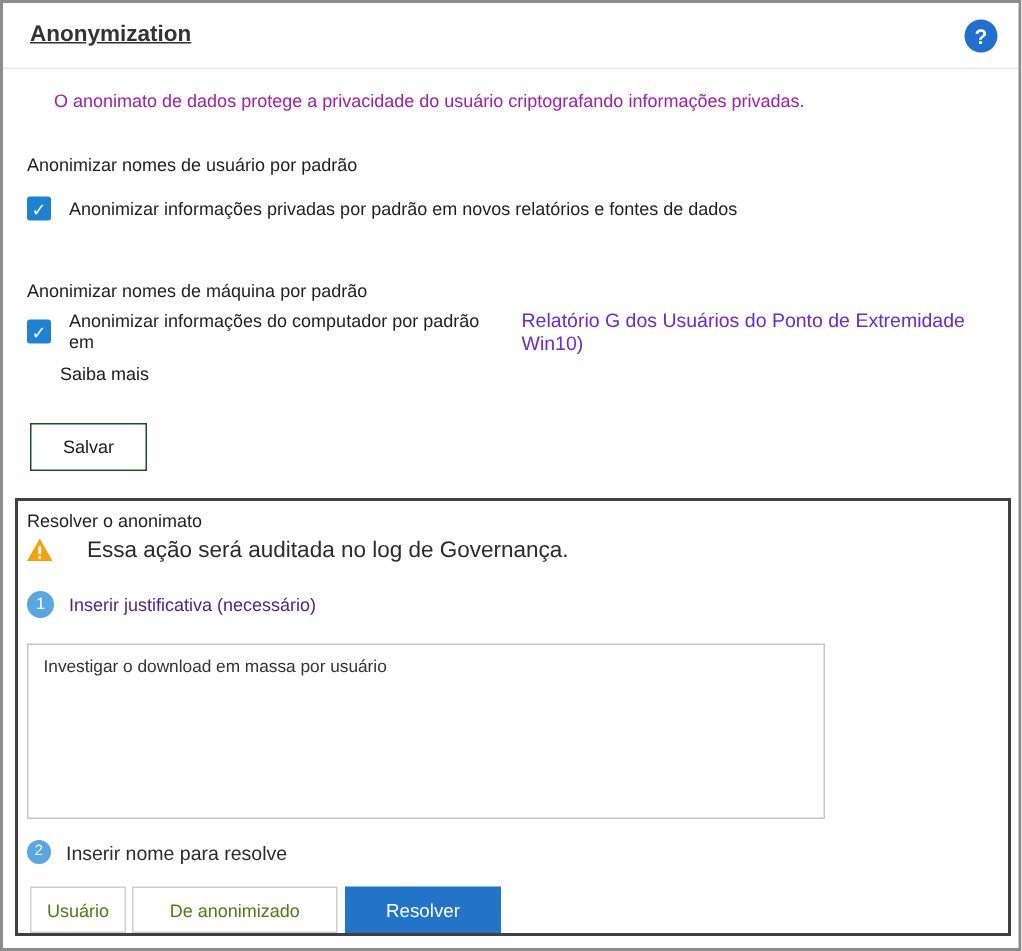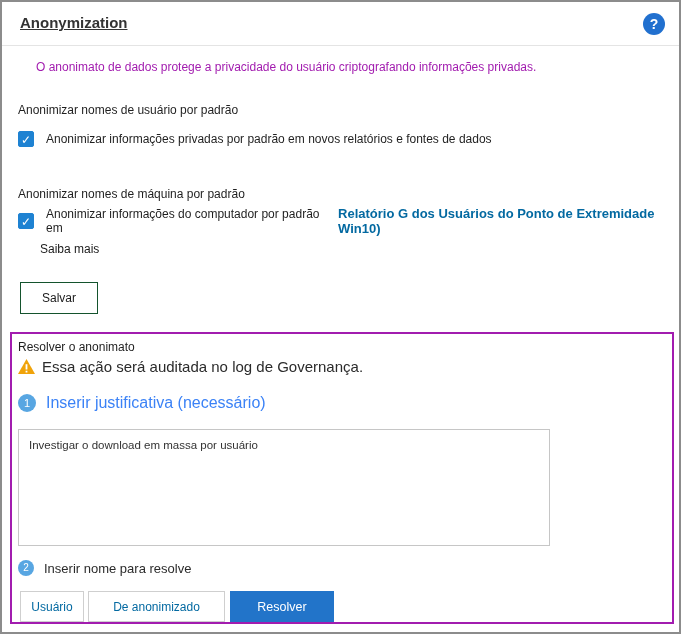--- a/index.html
+++ b/index.html
@@ -21,53 +21,53 @@
   .sec2 { left:16px; top:185px; }
   .check-row { position:absolute; display:flex; align-items:center; }
   .row1 { left:16px; top:129px; }
   .row2 { left:16px; top:204px; }
   .checkbox {
     width:16px; height:16px; background:#1e82d2; border:1px solid #1e82d2; border-radius:2px;
     color:#fff; font-size:12px; line-height:16px; text-align:center; box-sizing:border-box;
     flex:0 0 auto; cursor:pointer;
   }
   .check-label { margin-left:12px; font-size:12px; color:#1f1f1f; }
-  .report-name { margin-left:16px; font-size:13px; color:#0369a1;font-weight:bold; }
+  .report-name { margin-left:16px; font-size:13px; color:#6d28d9; }
   .learn-more { position:absolute; left:38px; top:240px; font-size:12px; color:#1b1b1b; cursor:pointer; }
   .save-btn {
     position:absolute; left:18px; top:280px; width:78px; height:32px;
     background:#fff; border:1px solid #14532d; font-size:12px; color:#1b1b1b;
     font-family:"Liberation Sans", sans-serif; cursor:pointer;
   }
   .resolve-panel {
     position:absolute; left:8px; top:330px; width:664px; height:292px;
-    box-sizing:border-box; border:2px solid #a21caf; background:#fff;
+    box-sizing:border-box; border:2px solid #404040; background:#fff;
   }
   .panel-title { position:absolute; left:6px; top:6px; font-size:12px; color:#1f1f1f; }
-  .warn-row { position:absolute; left:6px; top:24px; display:flex; align-items:center; gap:7px; }
+  .warn-row { position:absolute; left:6px; top:24px; display:flex; align-items:center; gap:23px; }
   .warn-row svg { flex:0 0 auto; display:block; }
   .warn-text { font-size:15px; color:#2b2b2b; }
   .step-row { position:absolute; display:flex; align-items:center; gap:10px; }
   .step1 { left:6px; top:60px; }
   .step2 { left:6px; top:226px; }
   .step-circle {
     background:#58a6e2; color:#fff; border-radius:50%; text-align:center; flex:0 0 auto;
   }
   .c1 { width:18px; height:18px; font-size:11px; line-height:18px; }
   .c2 { width:16px; height:16px; font-size:10px; line-height:16px; }
-  .step1-label { font-size:16px; color:#3b82f6;text-align:center; }
+  .step1-label { font-size:12px; color:#4c1d95;text-align:center; }
   .step2-label { font-size:13px; color:#2b2b2b; }
   .justification {
     position:absolute; left:6px; top:95px; width:532px; height:117px; box-sizing:border-box;
     border:1px solid #c6c6c6; font-family:"Liberation Sans", sans-serif;
     font-size:11.5px; color:#333; padding:9px 10px; resize:none; outline:none;
   }
   .controls { position:absolute; left:8px; top:257px; display:flex; align-items:stretch; height:31px; }
   .ctl-btn {
-    background:#fff; border:1px solid #cfcfcf; font-size:12px; color:#0369a1;
+    background:#fff; border:1px solid #cfcfcf; font-size:12px; color:#4d7c0f;
     font-family:"Liberation Sans", sans-serif; cursor:pointer;
   }
   .user-btn { width:64px; margin-right:4px; }
   .mode-btn { width:137px; margin-right:5px; }
   .name-input {
     width:340px; box-sizing:border-box; border:1px solid #c6c6c6; font-size:12px; color:#3c3c3c;
     padding:0 10px; font-family:"Liberation Sans", sans-serif; margin-right:6px; outline:none;
   }
   .resolve-btn {
     width:104px; background:#2274c9; color:#fff; border:none; font-size:12.5px;

